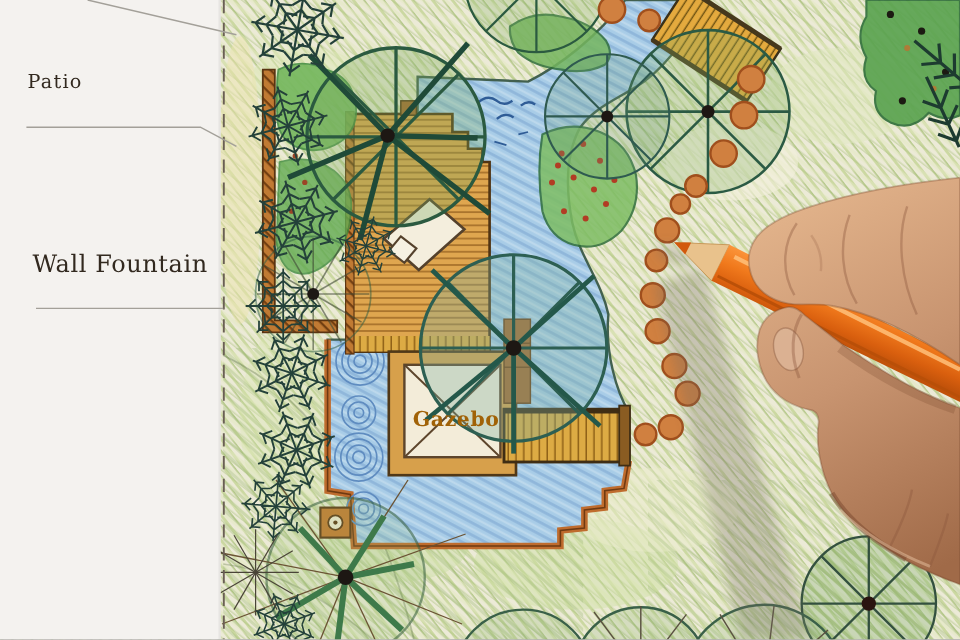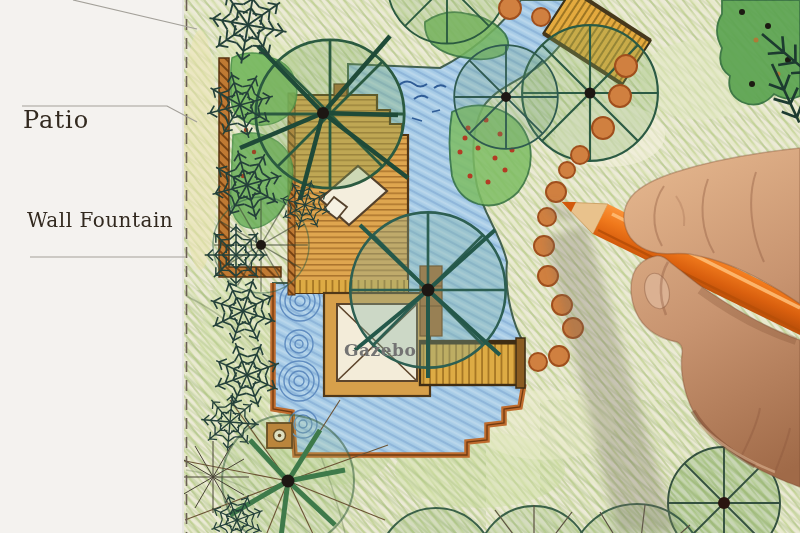--- a/index.html
+++ b/index.html
@@ -1,22 +1,22 @@
 <!DOCTYPE html>
 <html><head>
 <meta charset="utf-8">
 <style>
   html,body{margin:0;padding:0;background:#888;}
   .stage{position:relative;width:800px;height:533px;overflow:hidden;background:#f4f2ee;
          font-family:"DejaVu Serif", "Liberation Serif", serif;}
   .stage svg{position:absolute;left:0;top:0;display:block;}
   .lbl{position:absolute;color:#32291f;white-space:nowrap;}
-  .lbl-patio{left:23px;top:58px;font-size:24px;letter-spacing:1px;margin-top:48px;}
+  .lbl-patio{left:23px;top:58px;font-size:16px;letter-spacing:1px;}
   .lbl-wall{left:27px;top:208px;font-size:20px;letter-spacing:0.5px;}
-  .lbl-gazebo{left:344px;top:340px;font-size:17px;font-weight:bold;letter-spacing:0.5px;color:#737373;}
+  .lbl-gazebo{left:344px;top:340px;font-size:17px;font-weight:bold;letter-spacing:0.5px;color:#a16207;}
 </style>
 </head>
 <body>
 
 <div class="stage">
 <svg width="800" height="533" viewBox="0 0 800 533">
   <defs>
     <pattern id="grassA" width="13" height="13" patternUnits="userSpaceOnUse" patternTransform="rotate(52)">
       <rect width="13" height="13" fill="#ecead7"></rect>
       <line x1="0" y1="2" x2="13" y2="2" stroke="#cbd8a1" stroke-width="2.4"></line>

